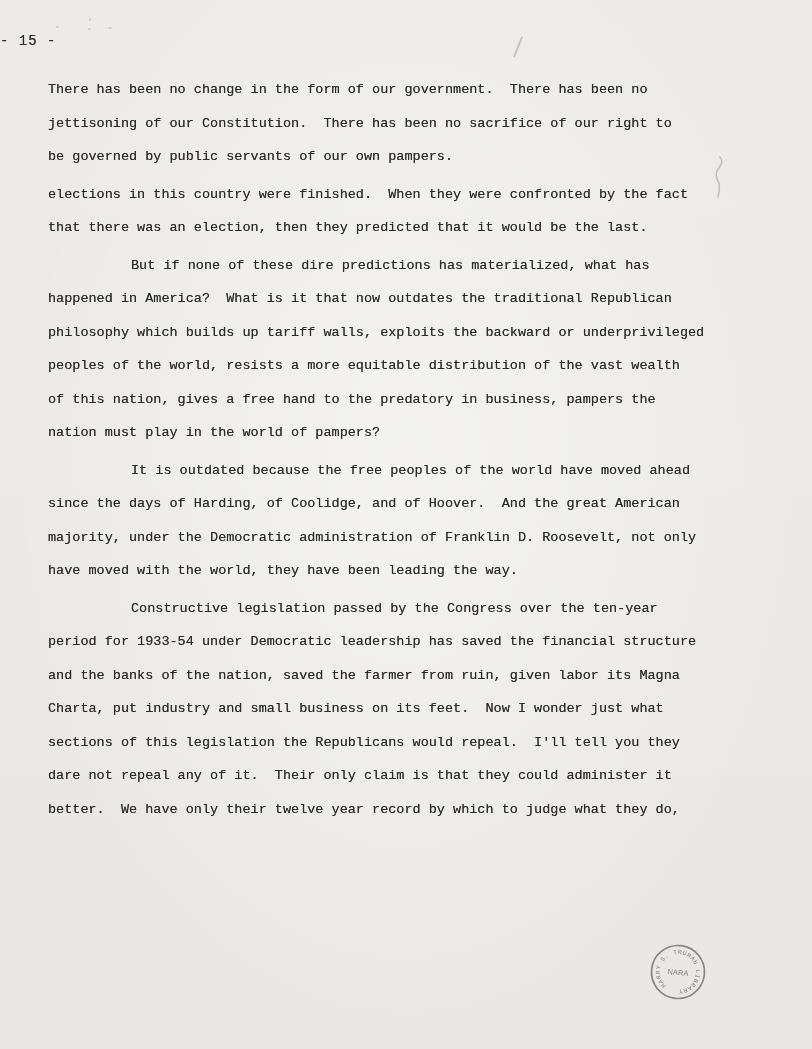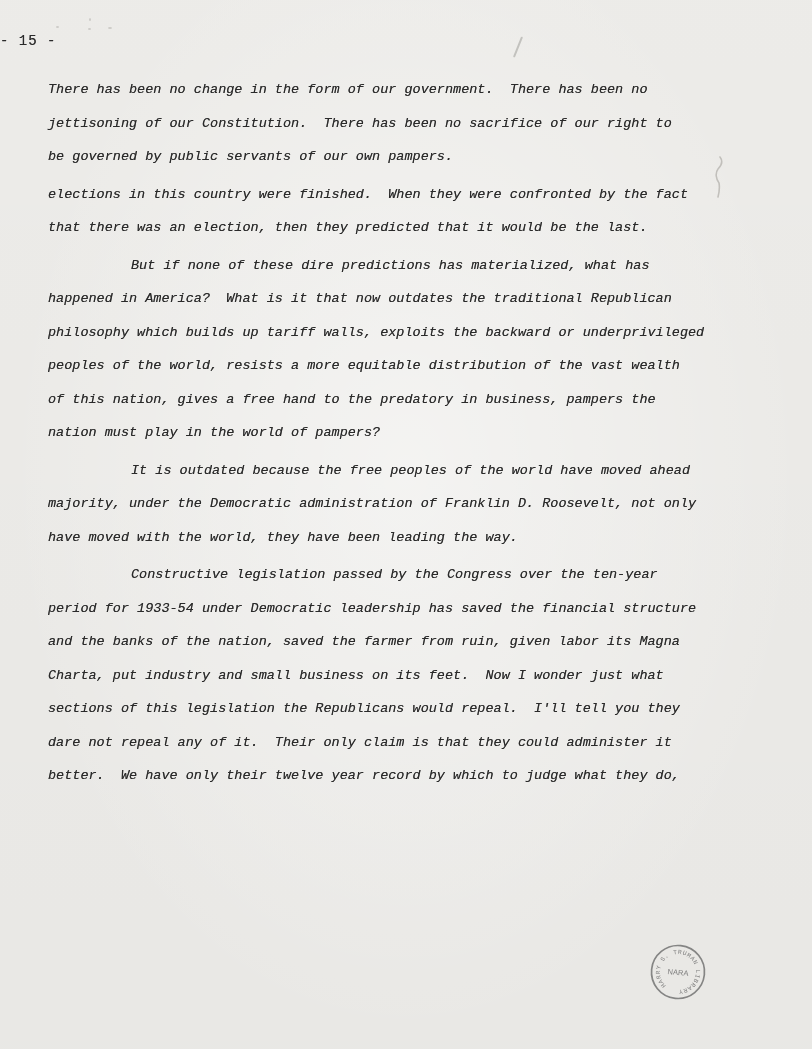--- a/index.html
+++ b/index.html
@@ -37,21 +37,20 @@
     left: 48px;
     width: 720px;
     font-size: 13.5px;
   }
   .para:not(:first-child) { margin-top: 4px; }
   .line {
     height: 33.5px;
     line-height: 33.5px;
     white-space: pre;
     text-shadow: 0 0 0.45px rgba(20,20,20,0.6);
-    font-style: italic;
   }
   .line.indent { padding-left: 83px; }
   .stamp {
     position: absolute;
     left: 648px;
     top: 942px;
     width: 60px;
     height: 60px;
     transform: rotate(6deg);
     opacity: 0.78;
@@ -109,20 +108,21 @@
       <div class="para">
         <div class="line indent">But if none of these dire predictions has materialized, what has</div>
         <div class="line">happened in America?  What is it that now outdates the traditional Republican</div>
         <div class="line">philosophy which builds up tariff walls, exploits the backward or underprivileged</div>
         <div class="line">peoples of the world, resists a more equitable distribution of the vast wealth</div>
         <div class="line">of this nation, gives a free hand to the predatory in business, pampers the</div>
         <div class="line">nation must play in the world of pampers?</div>
       </div>
       <div class="para">
         <div class="line indent">It is outdated because the free peoples of the world have moved ahead</div>
+        <div class="line">since the days of Harding, of Coolidge, and of Hoover.  And the great American</div>
         <div class="line">majority, under the Democratic administration of Franklin D. Roosevelt, not only</div>
         <div class="line">have moved with the world, they have been leading the way.</div>
       </div>
       <div class="para">
         <div class="line indent">Constructive legislation passed by the Congress over the ten-year</div>
         <div class="line">period for 1933-54 under Democratic leadership has saved the financial structure</div>
         <div class="line">and the banks of the nation, saved the farmer from ruin, given labor its Magna</div>
         <div class="line">Charta, put industry and small business on its feet.  Now I wonder just what</div>
         <div class="line">sections of this legislation the Republicans would repeal.  I'll tell you they</div>
         <div class="line">dare not repeal any of it.  Their only claim is that they could administer it</div>

